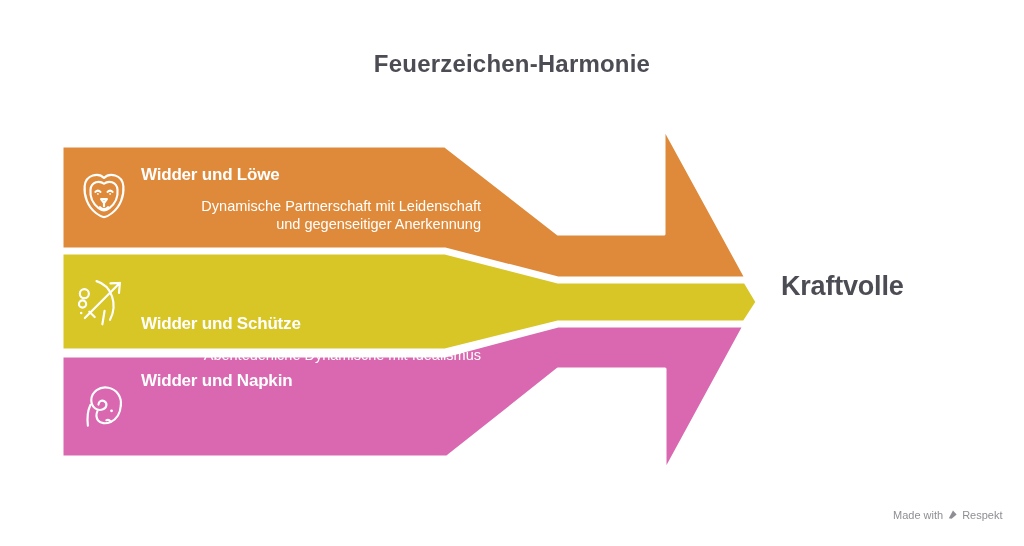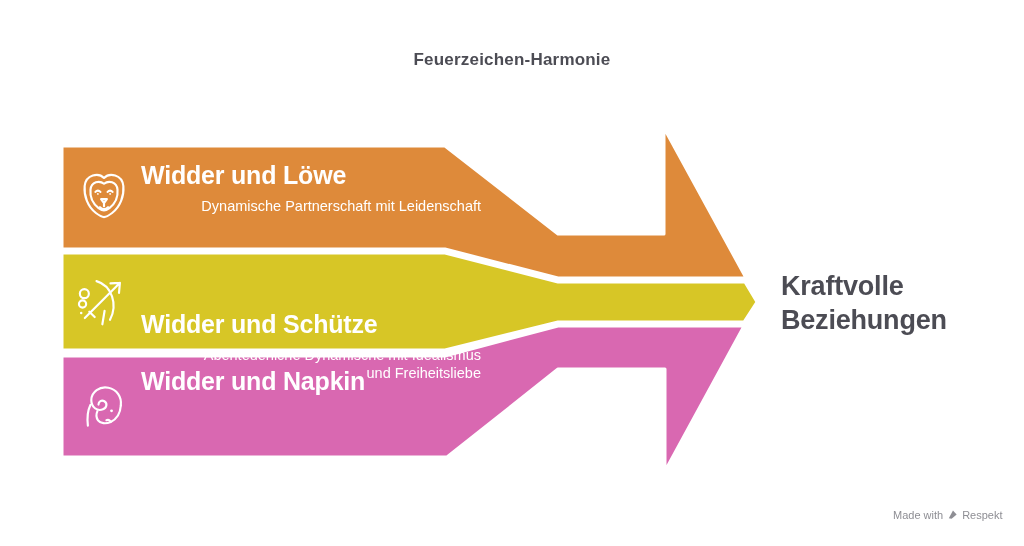--- a/index.html
+++ b/index.html
@@ -2,40 +2,40 @@
 <html><head>
 <meta charset="utf-8">
 <style>
   html,body{margin:0;padding:0;background:#ffffff;}
   .canvas{
     position:relative;width:1024px;height:546px;background:#ffffff;
     font-family:"Liberation Sans",sans-serif;overflow:hidden;
   }
   .title{
     position:absolute;top:50px;left:0;width:1024px;margin:0;
-    text-align:center;font-size:17px;font-weight:bold;color:#4C4C54;
+    text-align:center;font-size:24px;font-weight:bold;color:#4C4C54;
     letter-spacing:.2px;
   }
   .arrow-svg{position:absolute;left:0;top:0;width:1024px;height:546px;}
   .band-shape{stroke:#ffffff;stroke-width:3;stroke-linejoin:round;}
 
   .band-icon{position:absolute;width:54px;height:54px;}
   .band-icon svg{width:54px;height:54px;display:block;}
   .icon-stroke{fill:none;stroke:#ffffff;stroke-width:2.4;stroke-linecap:round;stroke-linejoin:round;}
   .icon-fill{fill:#ffffff;stroke:none;}
   .i1{left:77px;top:168px;}
   .i2{left:74px;top:273px;}
   .i3{left:76px;top:378px;}
 
   .band-text{position:absolute;color:#ffffff;width:340px;}
   .t1{left:141px;top:163px;}
   .t2{left:141px;top:267px;margin-top:45px;}
   .t3{left:141px;top:369px;}
   .band-heading{
-    margin:0 0 10px 0;font-size:25px;font-weight:bold;line-height:24px;
+    margin:0 0 10px 0;font-size:17px;font-weight:bold;line-height:24px;
     letter-spacing:-.2px;
   }
   .band-desc{font-size:14.5px;line-height:18px;font-weight:normal;text-align:right;}
   .band-desc span{display:block;}
 
   .result{
     position:absolute;left:781px;top:269px;width:220px;
     font-size:27px;font-weight:bold;line-height:34px;color:#4C4C54;
     letter-spacing:-.2px;
   }
@@ -67,57 +67,56 @@
       <path class="icon-stroke" d="M20.5,26.5 C22,24.8 24.5,24.8 26,26.5 M34,26.5 C35.5,24.8 38,24.8 39.5,26.5"></path>
       <circle class="icon-fill" cx="23.2" cy="28.8" r="1"></circle>
       <circle class="icon-fill" cx="36.8" cy="28.8" r="1"></circle>
       <path class="icon-stroke" d="M26.8,34.5 L33.2,34.5 L30,39 Z M30,39 L30,42.5 M25.5,43.5 Q30,48 34.5,43.5"></path>
     </svg>
   </div>
   <div class="band-text t1">
     <h2 class="band-heading">Widder und Löwe</h2>
     <div class="band-desc">
       <span>Dynamische Partnerschaft mit Leidenschaft</span>
+      <span>und gegenseitiger Anerkennung</span>
     </div>
   </div>
 
   <div class="band-icon i2">
     <svg viewBox="0 0 60 60">
       <path class="icon-stroke" d="M25,9 C42,14 49,35 40,52"></path>
       <path class="icon-stroke" d="M12,50 L50,12 M40.5,11.5 L51,11 M50,22 L51,11 M17,43 L23,49"></path>
       <path class="icon-stroke" d="M34,42 L31.5,57"></path>
       <circle class="icon-stroke" cx="11.5" cy="23" r="5"></circle>
       <circle class="icon-stroke" cx="9.5" cy="34.5" r="4"></circle>
       <circle class="icon-fill" cx="8" cy="44.5" r="1.4"></circle>
     </svg>
   </div>
   <div class="band-text t2">
     <h2 class="band-heading">Widder und Schütze</h2>
     <div class="band-desc">
       <span>Abenteuerliche Dynamische mit Idealismus</span>
-      <span>und Freiheitsliebe</span>
     </div>
   </div>
 
   <div class="band-icon i3">
     <svg viewBox="0 0 60 60">
       <path class="icon-stroke" d="M25,29.5 C25,26 28.5,24 31.5,25.8 C35,27.8 34.5,33 30,34.8 C23.5,37.3 17,32.5 17,24.8 C17,15.2 26.5,8.8 36,10.8 C45.5,12.8 51,21 49.8,30.5"></path>
       <path class="icon-stroke" d="M49.8,30.5 C49.3,38.5 45.5,45.5 38.5,48.8 C33,51.3 27,50.5 24.5,47 C22.5,44 22.3,40 23.8,36.8"></path>
       <path class="icon-stroke" d="M38.5,48.8 C37.6,46.6 35.6,45.9 33.8,46.9"></path>
       <path class="icon-stroke" d="M16,30 C13,36 12.2,44 13.2,53"></path>
       <circle class="icon-fill" cx="39.5" cy="36.5" r="1.6"></circle>
     </svg>
   </div>
   <div class="band-text t3">
     <h2 class="band-heading">Widder und Napkin</h2>
   </div>
 
   <div class="result">
     <span>Kraftvolle</span>
-    <span>Beziehungen</span>
   </div>
 
   <div class="watermark">
     <span>Made with</span>
     <svg width="11" height="11" viewBox="0 0 12 12">
       <path d="M2,10 L6.5,1.5 L10.5,6 L5,10.5 Z" fill="#8E8E94"></path>
     </svg>
     <span>Respekt</span>
   </div>
 

